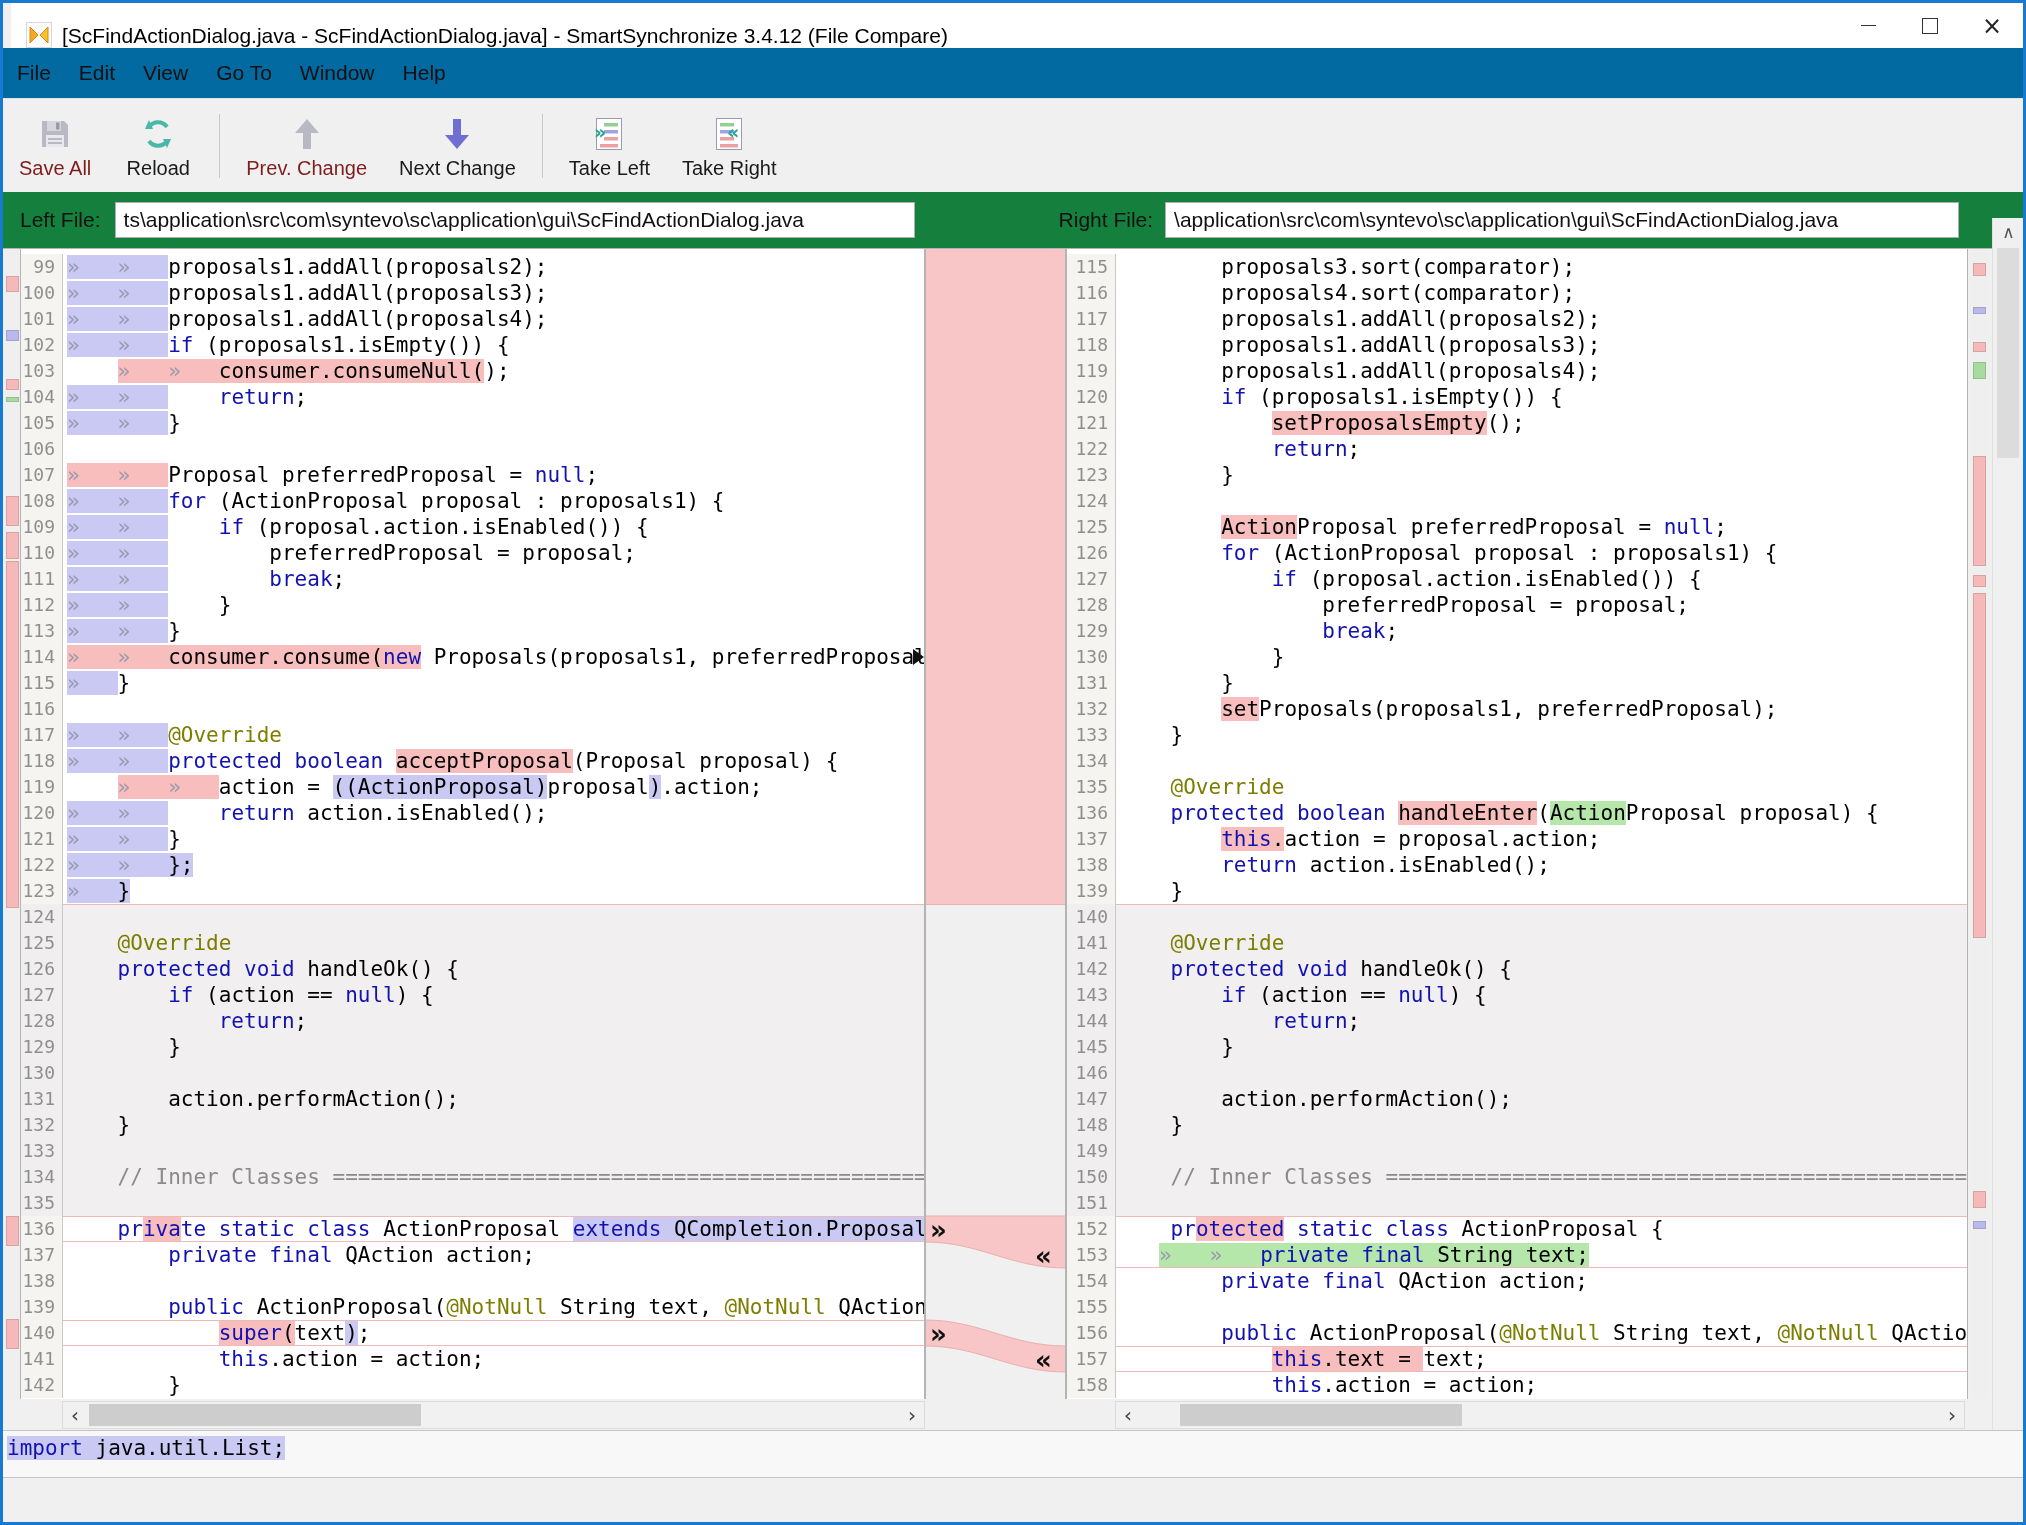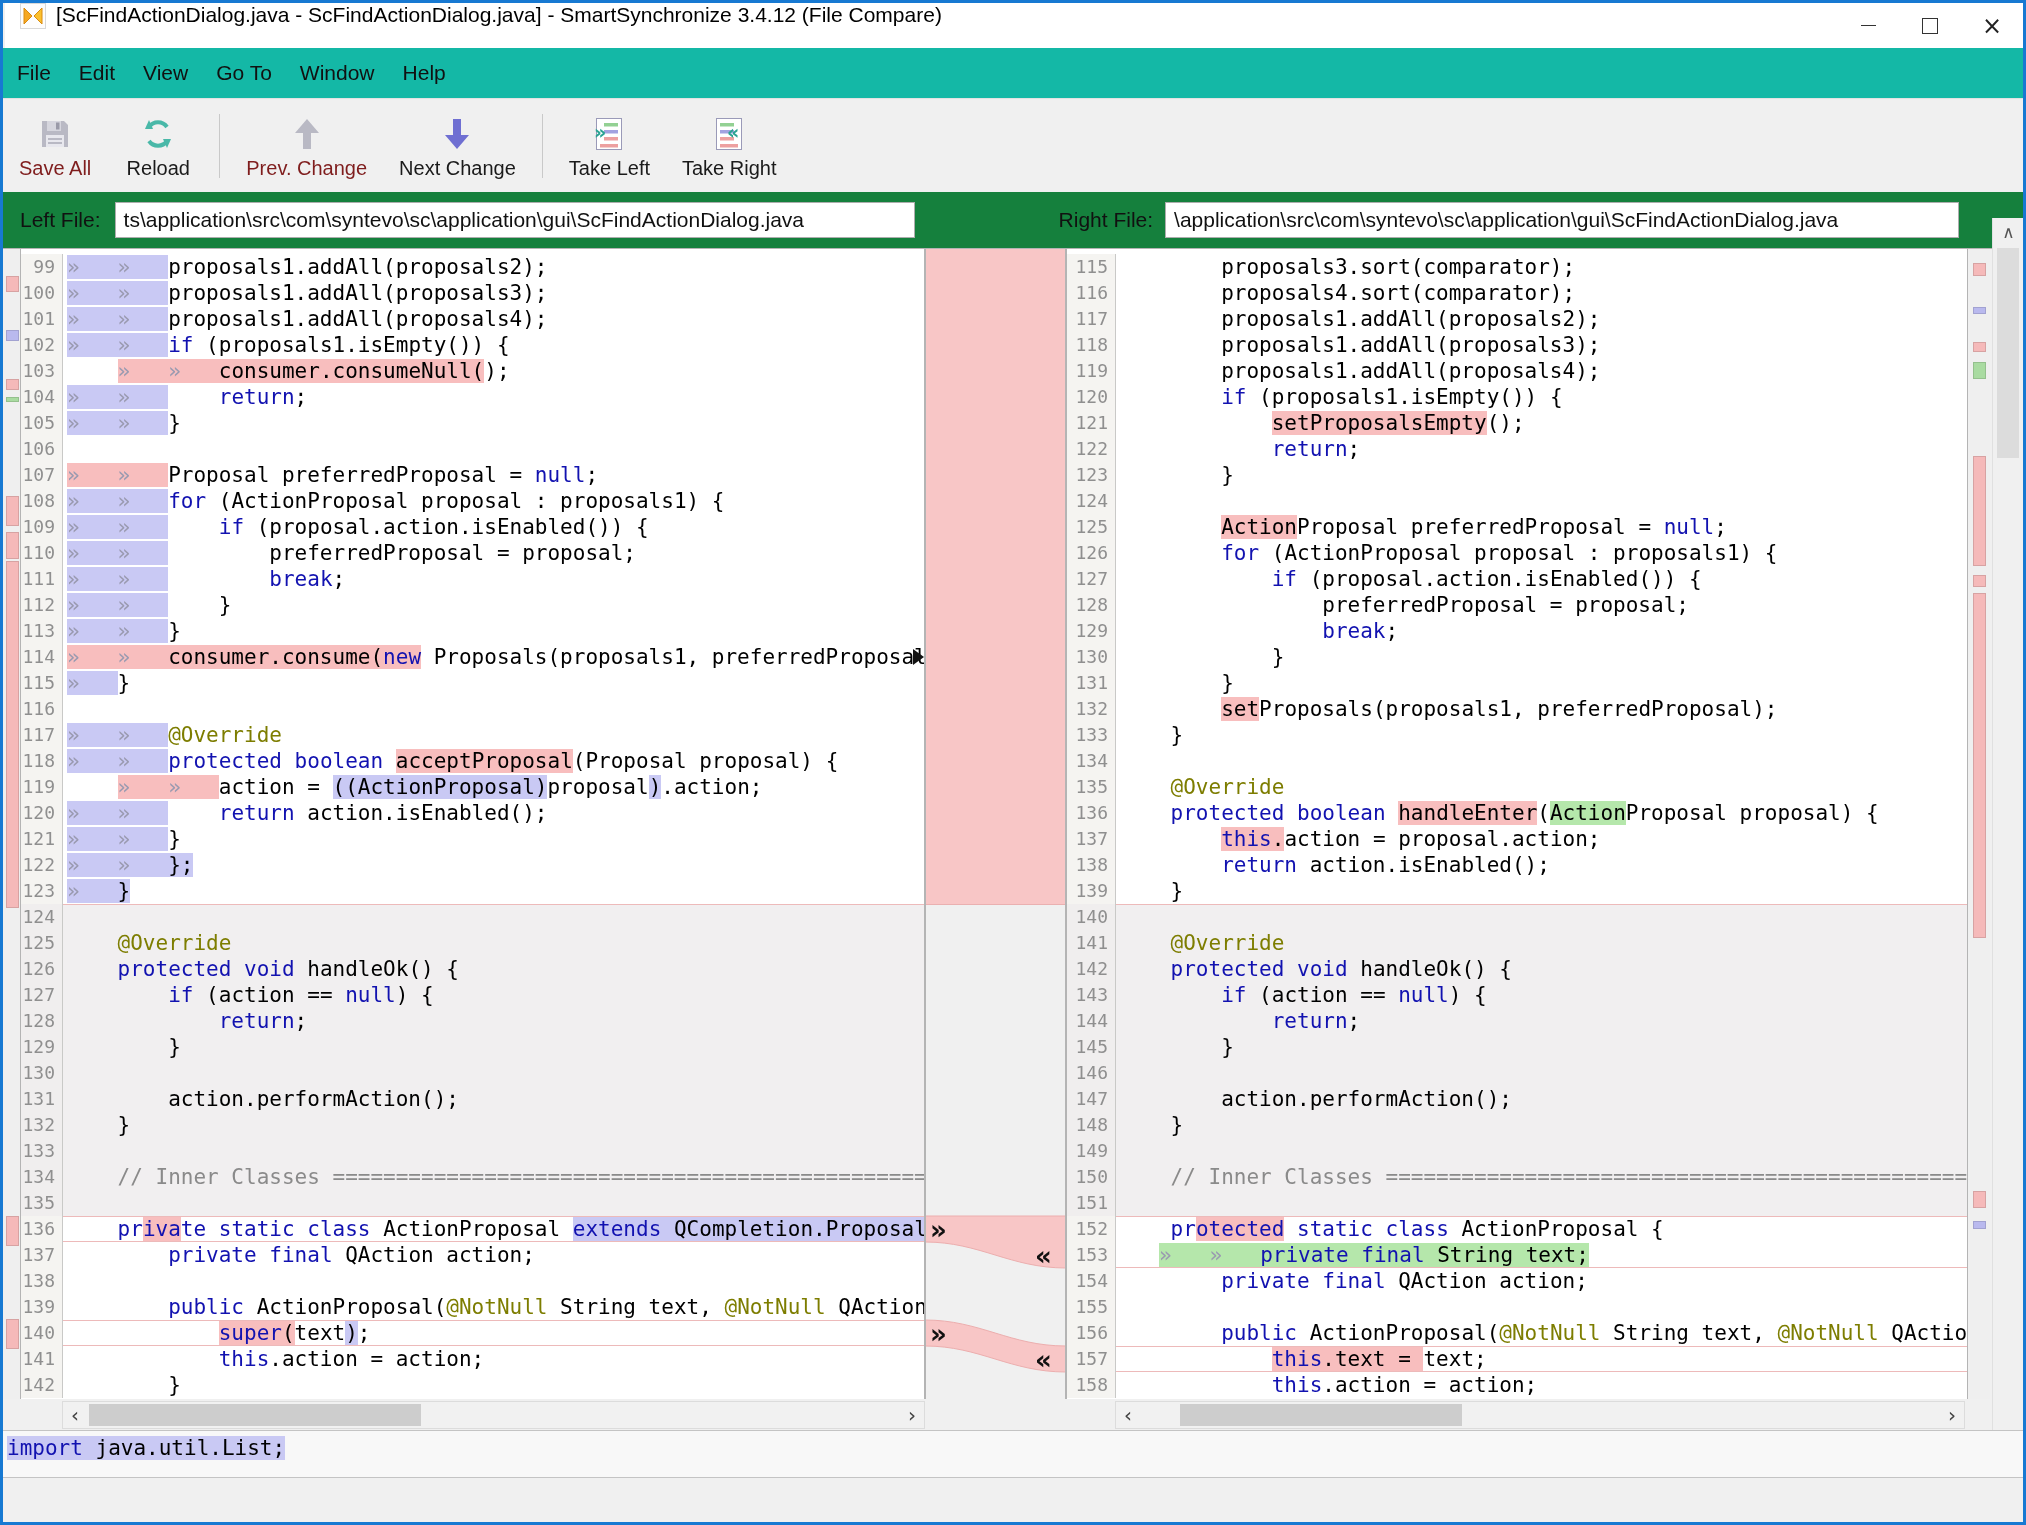--- a/index.html
+++ b/index.html
@@ -1,29 +1,29 @@
 <!DOCTYPE html>
 <html><head>
 <meta charset="utf-8">
 <style>
   html,body{margin:0;padding:0;}
   body{width:2026px;height:1525px;position:relative;background:#f0f0f0;
        font-family:"Liberation Sans",sans-serif;overflow:hidden;}
   .win-border{position:absolute;inset:0;border:3px solid #1779d2;pointer-events:none;z-index:90;}
   
-  #titlebar{position:absolute;left:5px;top:3px;right:3px;height:45px;background:#ffffff;display:flex;align-items:flex-start;}
+  #titlebar{position:absolute;left:11px;top:3px;right:3px;height:45px;background:#ffffff;display:flex;align-items:flex-end;}
   #app-icon{width:26px;height:26px;margin-left:15px;}
   #title-text{margin-left:10px;font-size:21px;color:#000;}
   #win-controls{margin-left:auto;display:flex;align-items:center;height:100%;}
   .win-btn{width:62px;height:100%;display:flex;align-items:center;justify-content:center;color:#222;}
   .glyph-min{width:15px;height:1px;background:#333;display:block;}
   .glyph-max{width:14px;height:14px;border:1px solid #333;display:block;}
   .glyph-close{font-size:24px;line-height:1;font-family:"DejaVu Sans",sans-serif;}
   
-  #menubar{position:absolute;left:3px;top:48px;right:3px;height:50px;background:#14b8a6;display:flex;align-items:flex-end;font-size:21px;color:#111;}
+  #menubar{position:absolute;left:3px;top:48px;right:3px;height:50px;background:#0369a1;display:flex;align-items:flex-end;font-size:21px;color:#111;}
   .menu-item{padding:0 14px;height:100%;display:flex;align-items:center;}
   
   #toolbar{position:absolute;left:3px;top:98px;right:3px;height:94px;background:#f0f0f0;border-top:1px solid #e2e2e2;display:flex;align-items:center;}
   .tb-btn{display:flex;flex-direction:column;align-items:center;justify-content:center;margin:0 6px;padding:4px 10px;min-width:70px;}
   .tb-btn .tb-icon{height:42px;display:flex;align-items:center;justify-content:center;}
   .tb-btn .tb-label{font-size:20px;color:#1a1a1a;margin-top:2px;white-space:nowrap;}
   .tb-btn.disabled .tb-label{color:#7f1d1d;}
   .tb-sep{width:1px;height:64px;background:#c9c9c9;margin:0 10px;}
   
   #filerow{position:absolute;left:3px;top:192px;right:3px;height:56px;background:#15803d;display:flex;align-items:center;}

